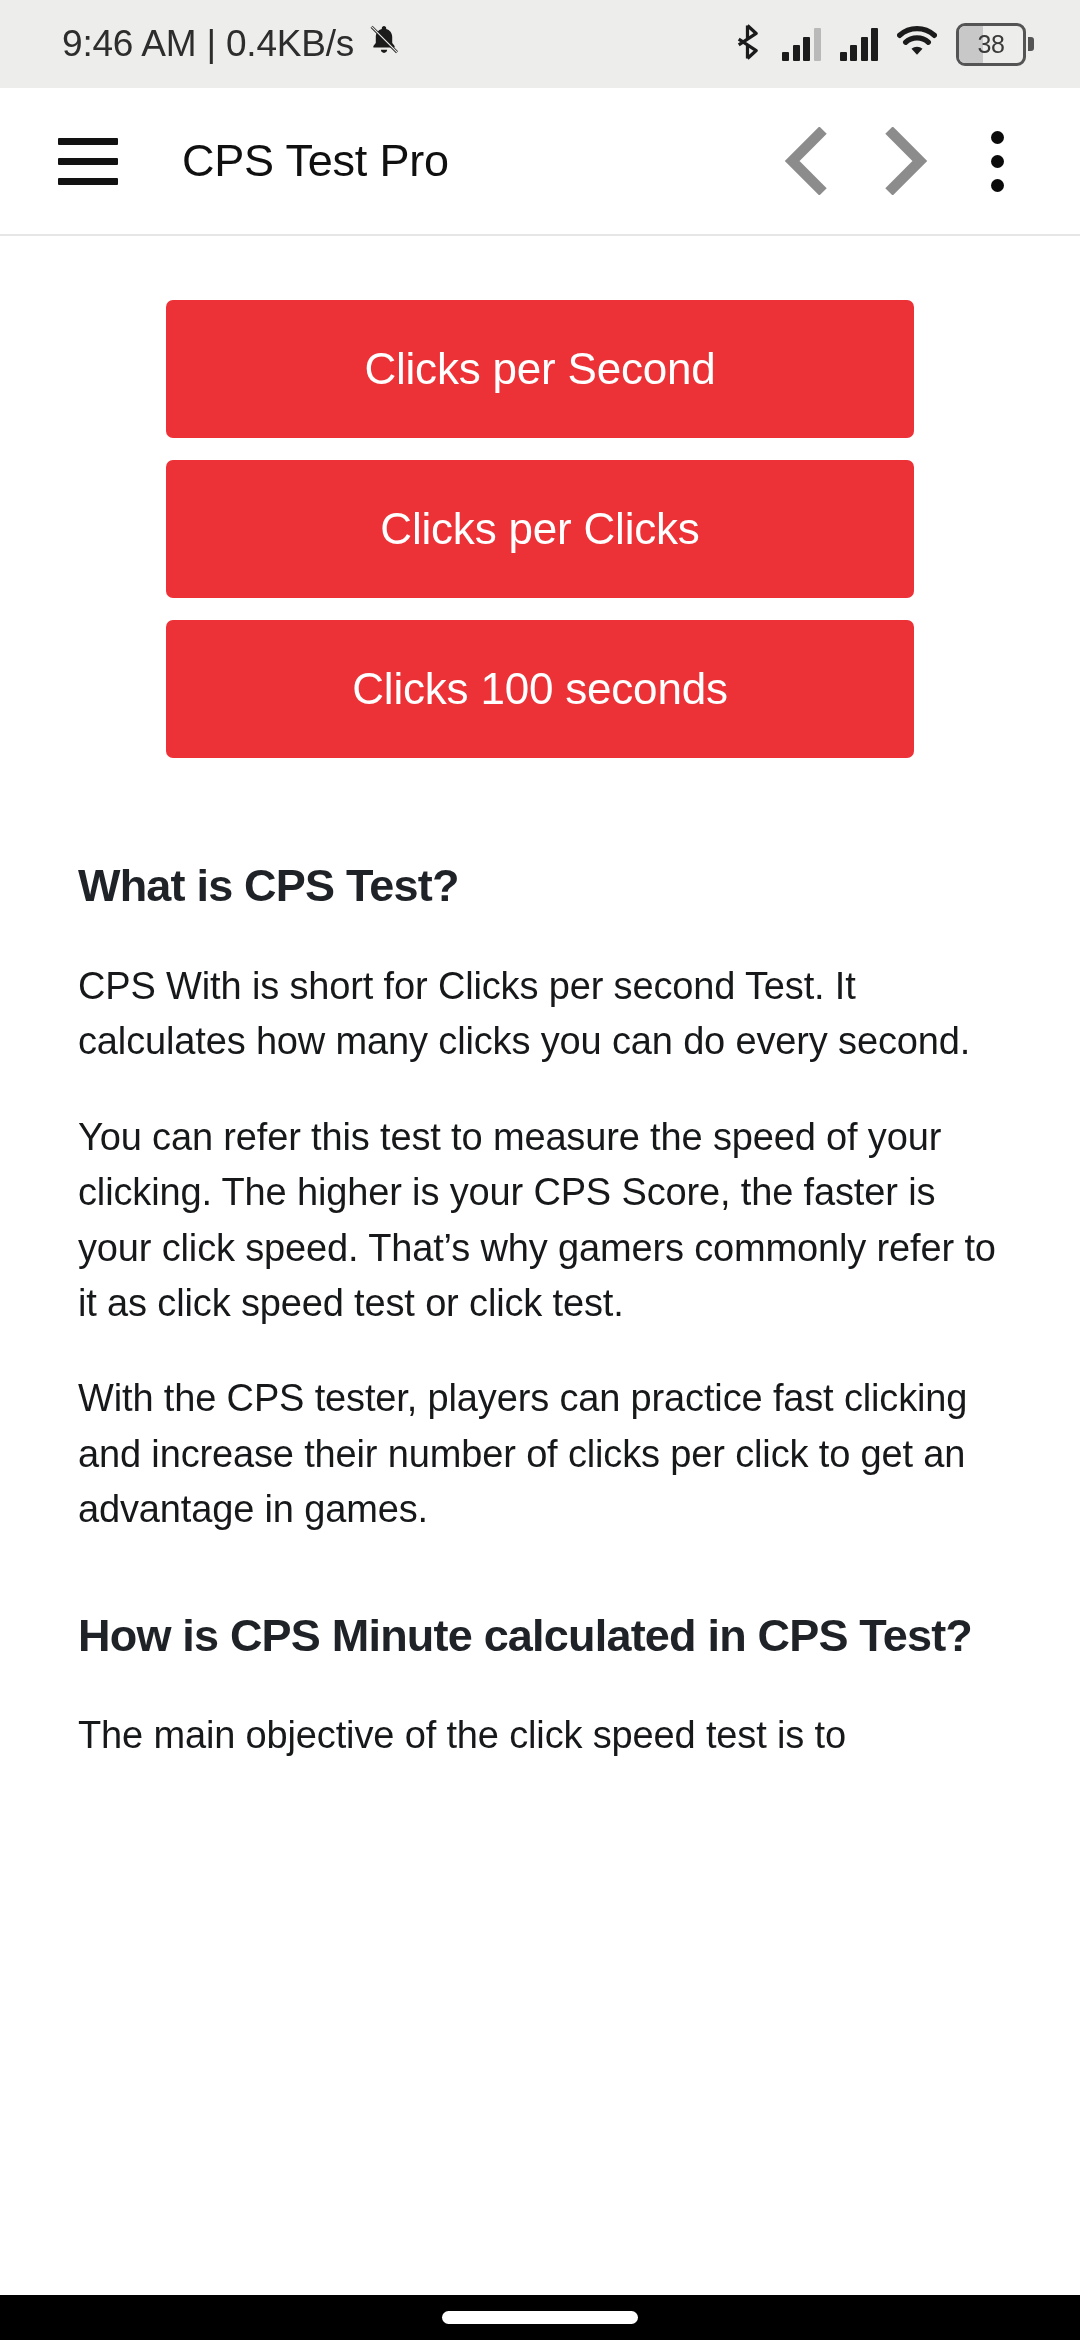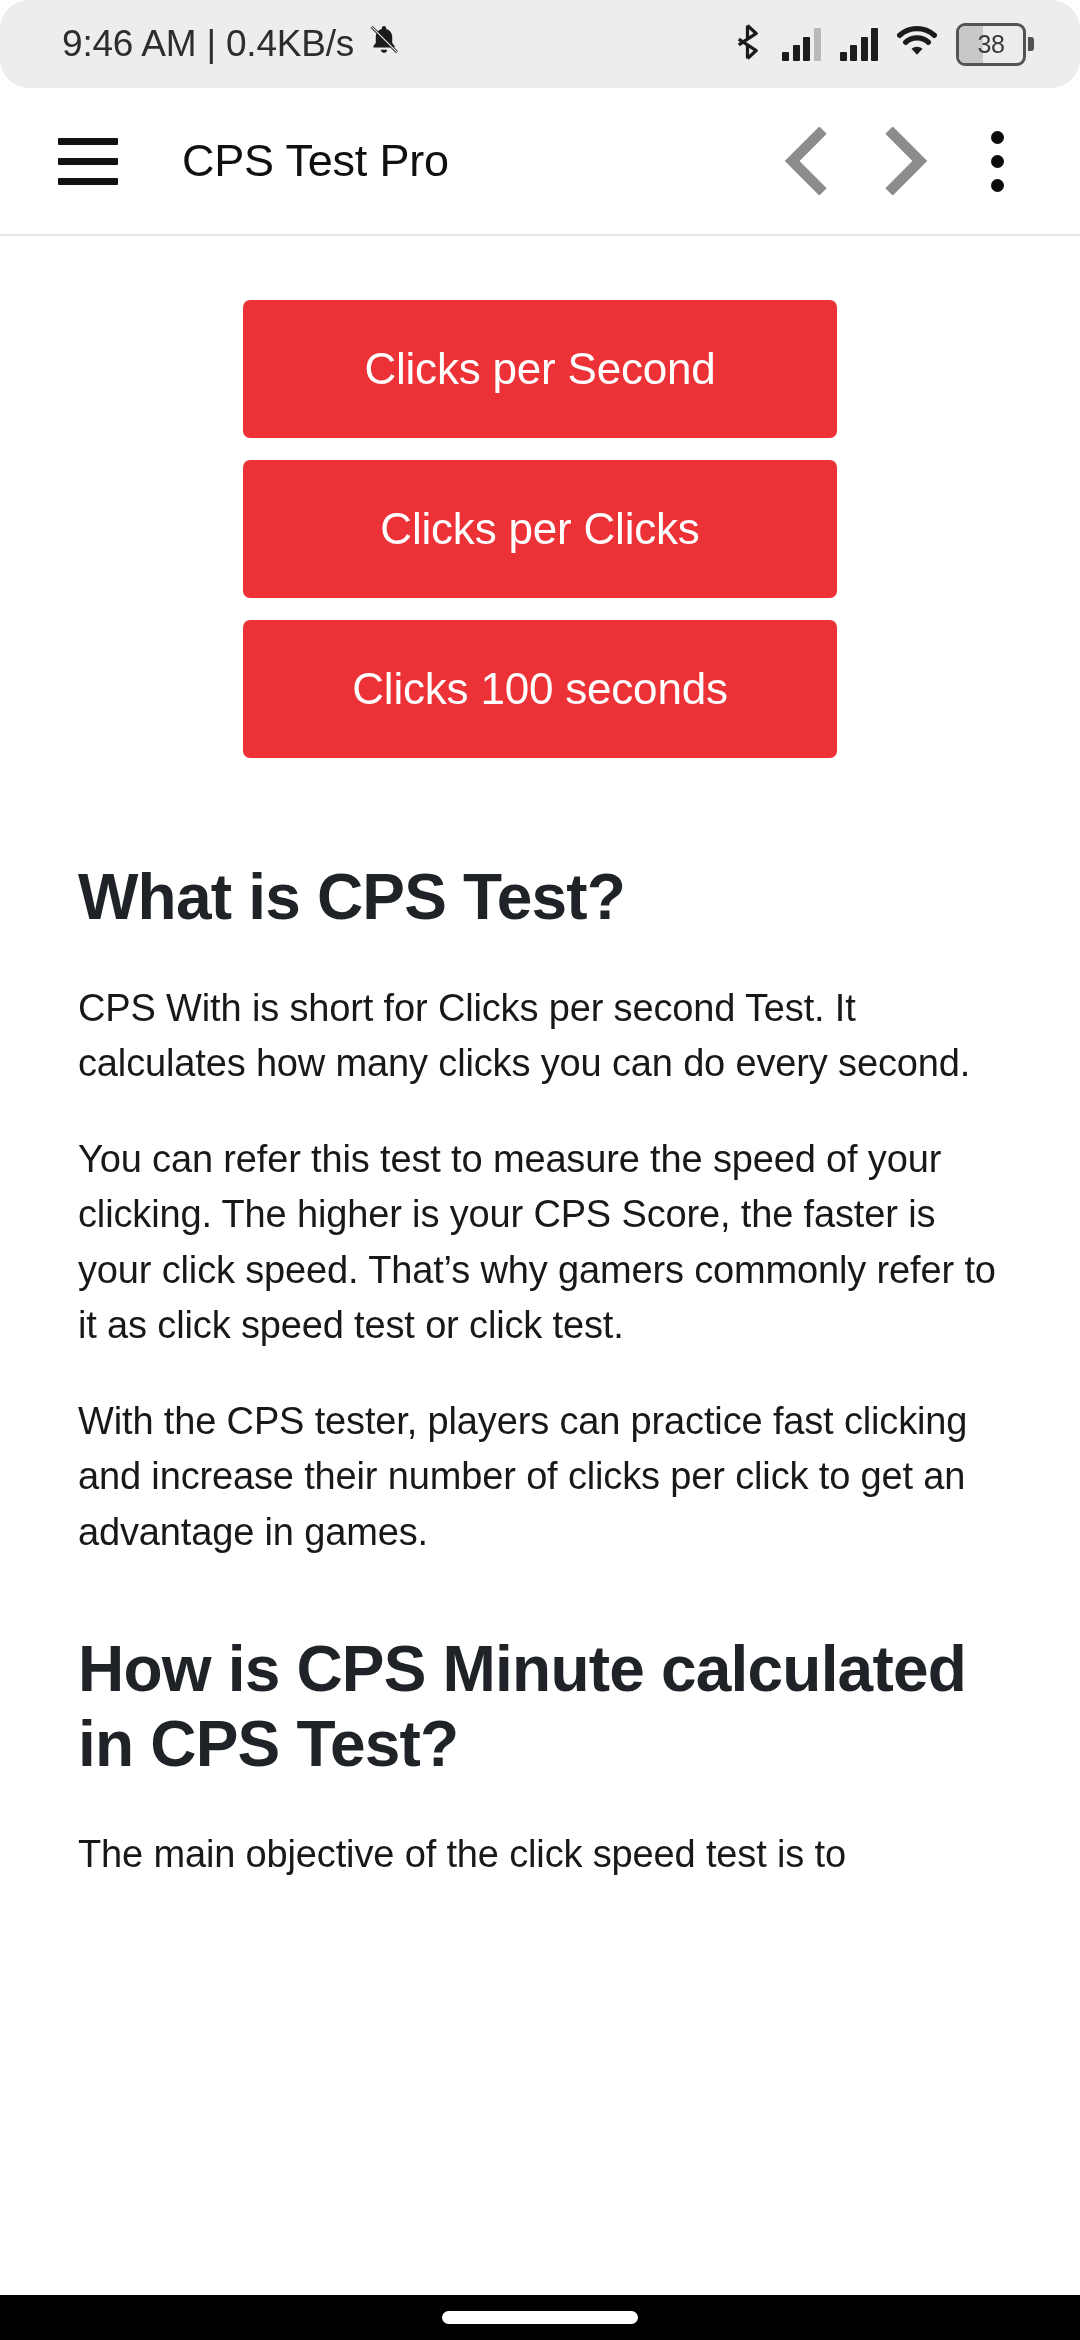--- a/index.html
+++ b/index.html
@@ -16,21 +16,20 @@
     display:flex; flex-direction:column;
   }
 
   
   #status-bar {
     height:88px; flex:0 0 88px;
     background:#ededeb;
     display:flex; align-items:center;
     justify-content:space-between;
     padding:0 46px 0 62px;
-    border-radius:29px;
   }
   .status-left {
     display:flex; align-items:center; gap:0px;
     font-size:37px; color:#2d2d2d; letter-spacing:-0.2px;
     white-space:nowrap;
   }
   .status-left .clock-text { font-size:37px; }
   .bell-mute { margin-left:13px; display:block; }
   .status-right {
     display:flex; align-items:center; gap:19px;
@@ -106,30 +105,30 @@
   #content {
     flex:1 1 auto; background:#ffffff;
     overflow:hidden; position:relative;
   }
   #button-stack {
     padding-top:64px;
     display:flex; flex-direction:column; align-items:center;
     gap:22px;
   }
   .cps-btn {
-    width:594px; height:138px;
+    width:748px; height:138px;
     background:#ed3237; border-radius:7px;
     display:flex; align-items:center; justify-content:center;
     color:#ffffff; font-size:44px; letter-spacing:-0.2px;
     text-align:center;
   }
 
   #article { padding:0 78px; }
   h2.section-heading {
-    font-size:64px; font-weight:bold; color:#1f2328;
+    font-size:45px; font-weight:bold; color:#1f2328;
     line-height:1.17; letter-spacing:-0.8px;
   }
   #heading-1 { margin-top:102px; }
   #heading-2 { margin-top:72px; }
   p.body-text {
     font-size:38px; color:#16181a;
     line-height:1.46; letter-spacing:-0.15px;
     margin-top:40px;
   }
   #para-1 { margin-top:46px; }

